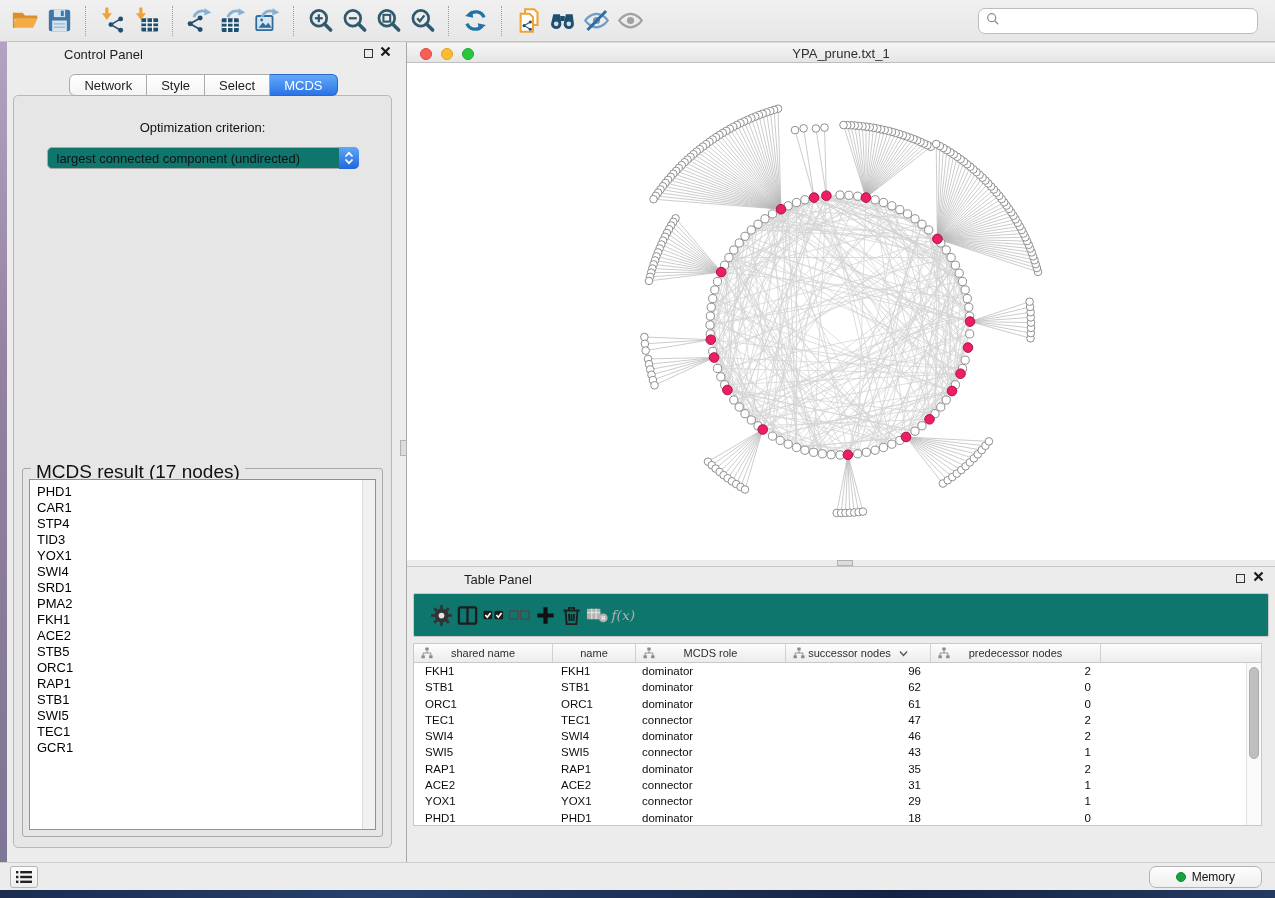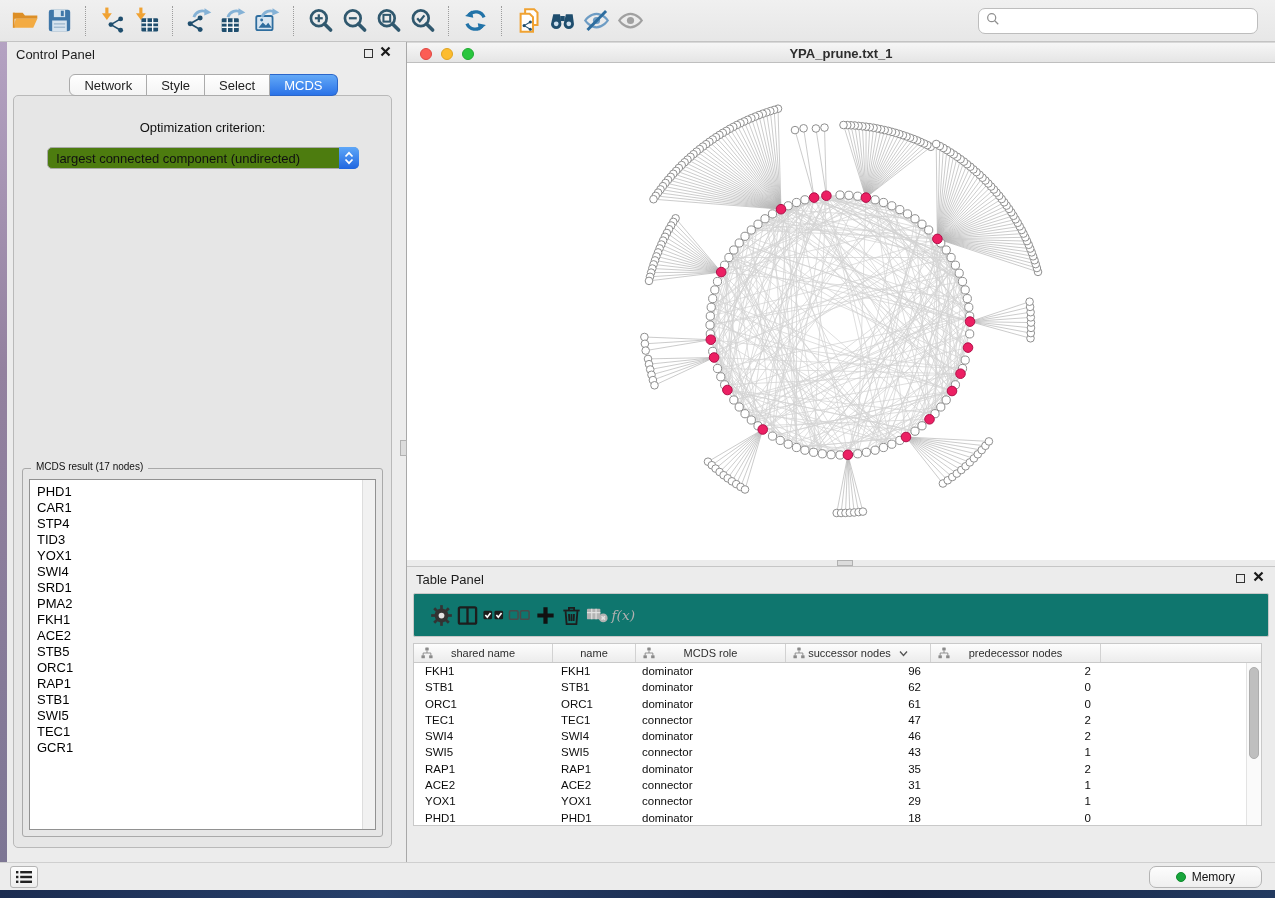--- a/index.html
+++ b/index.html
@@ -28,21 +28,21 @@
   }
   .searchbox input { border:none; outline:none; flex:1; font-size:13px; background:transparent; margin-left:5px; font-family:"Liberation Sans",sans-serif; }
 
   
   #left-strip { position:absolute; left:0; top:42px; width:7px; height:820px;
     background:linear-gradient(180deg,#b4a2c2,#93819f 40%,#7d7694); }
   #bottom-strip { position:absolute; left:0; top:890px; width:1275px; height:8px;
     background:linear-gradient(90deg,#1b2c50,#27406b 30%,#152343 70%,#233a60); }
 
   
-  .panel-titlebar { position:relative; height:24px; display:flex; align-items:center; }
+  .panel-titlebar { position:relative; height:24px; display:flex; align-items:center;margin-left:48px; }
   .panel-title { font-size:13px; color:#1c1c1c; margin-left:9px; }
   .win-float { position:absolute; width:9px; height:9px; border:1.5px solid #333; top:7px; }
   .win-close { position:absolute; top:4px; font-size:12px; font-weight:bold; color:#1a1a1a; cursor:default; }
 
   
   #control-panel { position:absolute; left:7px; top:42px; width:393px; height:820px; background:#ececec; }
   #cp-tabs { position:absolute; top:32px; left:0; width:100%; display:flex; justify-content:center; z-index:2; }
   .seg-btn {
     height:22px; padding:0 14px; font-size:13px; color:#1d1d1d;
     background:linear-gradient(#ffffff,#f4f4f4); border:1px solid #ababab; border-left:none;
@@ -51,21 +51,21 @@
   .seg-btn:first-child { border-left:1px solid #ababab; border-radius:6px 0 0 6px; }
   .seg-btn:last-child { border-radius:0 6px 6px 0; }
   .seg-btn.active { background:linear-gradient(#63a9f7,#2b73e8); color:#fff; border-color:#2b66c9; }
   .tab-pane {
     position:absolute; left:6px; right:8px; top:53px; bottom:14px;
     background:#e6e6e6; border:1px solid #b9b9b9; border-radius:5px;
   }
   .opt-label { text-align:center; margin-top:24px; font-size:13px; color:#111; }
   .cp-select {
     position:relative; width:312px; height:22px; margin:12px auto 0 auto;
-    background:#4d7c0f; border:1px solid #a9a9a9; border-radius:5px;
+    background:#0f766e; border:1px solid #a9a9a9; border-radius:5px;
     display:flex; align-items:center;
   }
   .cp-select .sel-text { font-size:13px; color:#111; margin-left:9px; }
   .cp-select .stepper {
     position:absolute; right:-1px; top:-1px; width:20px; height:22px;
     background:linear-gradient(#5ea7f8,#2066e0); border-radius:0 5px 5px 0;
     display:flex; align-items:center; justify-content:center;
   }
   .btn-row { display:flex; justify-content:center; gap:13px; margin-top:13px; }
   .mac-btn {
@@ -73,21 +73,21 @@
     background:linear-gradient(#ffffff,#f1f1f1); border:1px solid #a8a8a8; border-radius:4px;
     font-family:"Liberation Sans",sans-serif; cursor:default;
   }
   .mac-btn.focused { box-shadow:0 0 0 3px rgba(95,152,250,.65); border-color:#6d9ef0; }
   .groupbox {
     position:absolute; left:8px; right:8px; top:372px; bottom:10px;
     border:1px solid #a9a9a9; border-radius:3px;
   }
   .groupbox .legend {
     position:absolute; top:-8px; left:8px; background:#e6e6e6; padding:0 5px;
-    font-size:10px; color:#111;
+    font-size:19px; color:#111;
   }
   .mcds-list {
     position:absolute; left:6px; right:6px; top:10px; bottom:6px;
     background:#fff; border:1px solid #919191; overflow:hidden;
     padding:4px 0 0 7px; font-size:13px; color:#000; line-height:16px;
   }
   .list-scroll { position:absolute; right:7px; top:11px; bottom:7px; width:13px;
     background:#f1f1f1; border-left:1px solid #ddd; }
 
   
@@ -103,21 +103,21 @@
   .net-titlebar {
     position:absolute; left:0; top:0; width:100%; height:21px;
     background:linear-gradient(#f6f6f6,#e5e5e5);
     border-bottom:1px solid #bfbfbf; border-top:1px solid #d8d8d8;
   }
   .tlight { position:absolute; top:5px; width:12px; height:12px; border-radius:50%; }
   .tl-red { left:13px; background:#fc5d55; border:1px solid #e04640; }
   .tl-yellow { left:34px; background:#fdbc2e; border:1px solid #e0a421; }
   .tl-green { left:55px; background:#29c63e; border:1px solid #1faa32; }
   .net-title { position:absolute; left:0; right:0; top:3px; text-align:center;
-    font-size:13px; font-weight:bold; color:#2d2d2d; }
+    font-size:13px; font-weight:normal; color:#2d2d2d; }
   #net-canvas { position:absolute; left:0; top:21px; width:868px; height:497px; background:#fff; }
   #graph-svg { position:absolute; inset:0; }
 
   
   #table-panel { position:absolute; left:407px; top:566px; width:868px; height:296px; background:#ececec; border-top:1px solid #c6c6c6; }
   #tp-toolbar {
     position:absolute; left:6px; right:6px; top:26px; height:44px;
     background:#0f766e; border:1px solid #c8c8c8; border-radius:2px;
     display:flex; align-items:center; padding-left:14px;
   }

